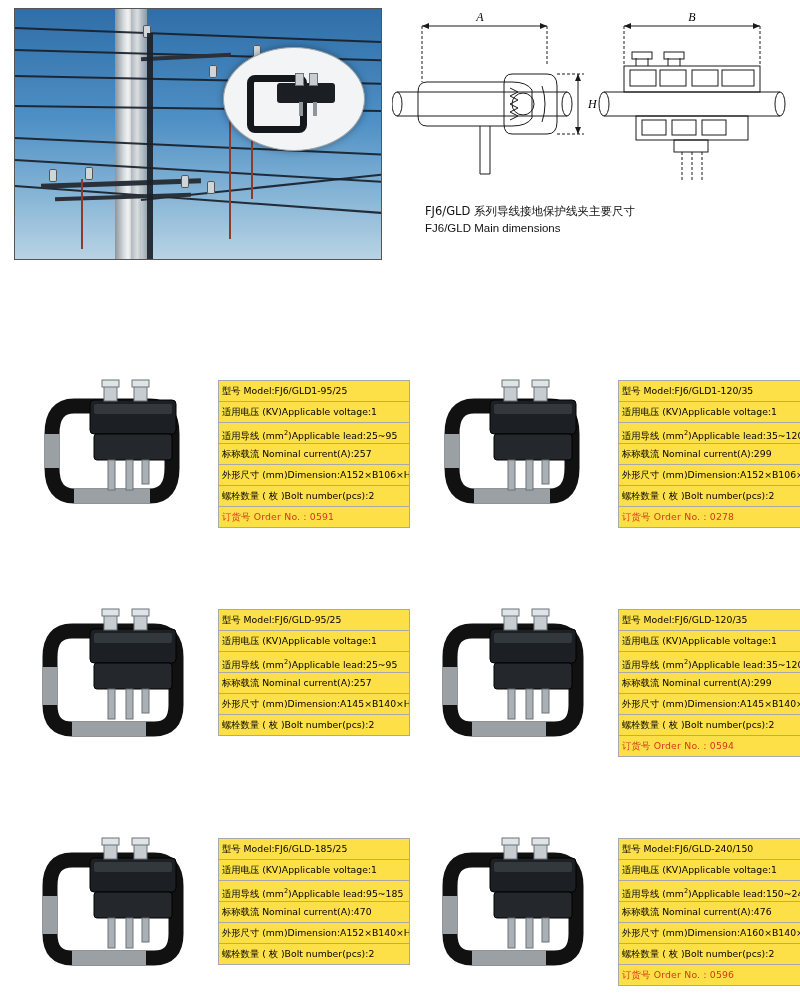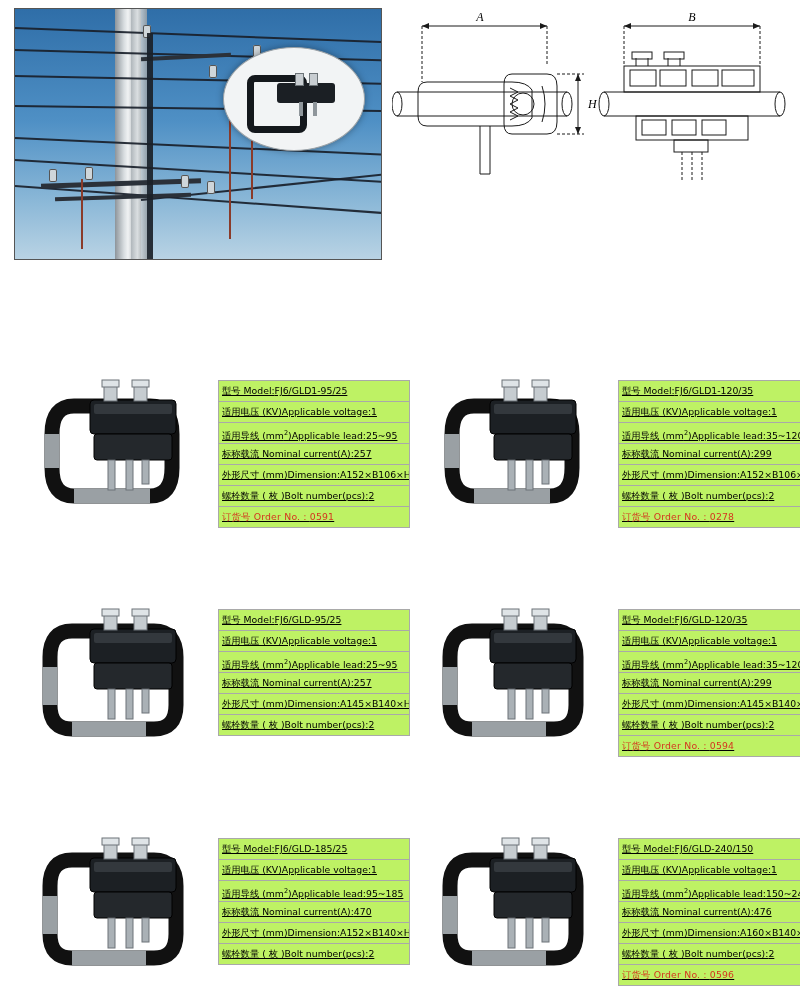--- a/index.html
+++ b/index.html
@@ -161,22 +161,21 @@
     width: 176px;
     height: 148px;
   }
   .spec {
     position: absolute;
     left: 198px;
     top: 8px;
     width: 190px;
     border: 1px solid #a9a9a9;
     border-bottom: none;
-    background: #bef264;
-    text-decoration: underline;
+    background: #fde047;
   }
   .spec .row {
     border-bottom: 1px solid #a9a9a9;
     height: 20px;
     line-height: 20px;
     padding: 0 3px;
     font-size: 9.3px;
     white-space: nowrap;
     overflow: hidden;
     font-family: "DejaVu Sans", sans-serif;
@@ -299,20 +298,24 @@
         <line x1="290" y1="148" x2="290" y2="176" stroke-dasharray="3,2"></line>
         <line x1="300" y1="148" x2="300" y2="176" stroke-dasharray="3,2"></line>
         <line x1="310" y1="148" x2="310" y2="176" stroke-dasharray="3,2"></line>
       </g>
       <text x="88" y="17" font-family="Liberation Serif, serif" font-size="12" font-style="italic" text-anchor="middle">A</text>
       <text x="300" y="17" font-family="Liberation Serif, serif" font-size="12" font-style="italic" text-anchor="middle">B</text>
       <text x="196" y="104" font-family="Liberation Serif, serif" font-size="12" font-style="italic">H</text>
     </svg>
   </div>
 
+  <div class="dim-caption">
+    <div class="cn">FJ6/GLD 系列导线接地保护线夹主要尺寸</div>
+    <div>FJ6/GLD Main dimensions</div>
+  </div>
 </div>
 
 <div class="grid" id="grid">
     <div class="cell" style="left: 20px; top: 0px;">
     <div class="prod-img">
       <div class="clamp"><svg width="176" height="148" viewBox="0 0 176 148">
     <path d="M36,34 L112,34 Q134,34 134,62 L134,96 Q134,124 112,124 L36,124 Q14,124 14,96 L14,62 Q14,34 36,34 Z" fill="none" stroke="#111" stroke-width="15" stroke-linejoin="round"></path>
        <path d="M14,96 L14,62" stroke="#9aa0a4" stroke-width="15"></path>
        <path d="M36,124 L112,124" stroke="#9aa0a4" stroke-width="15"></path>
 

